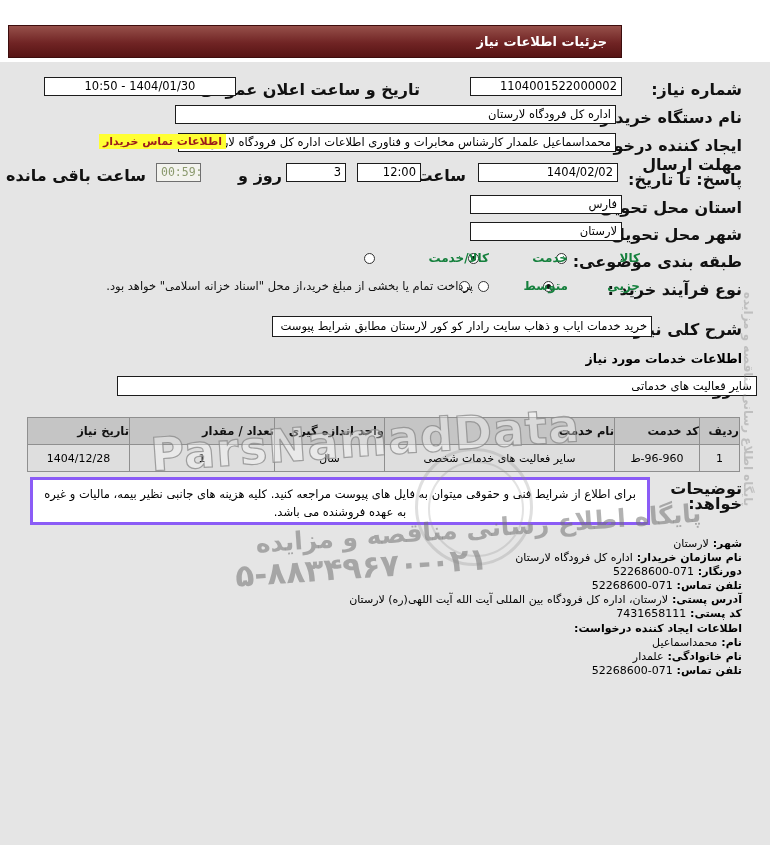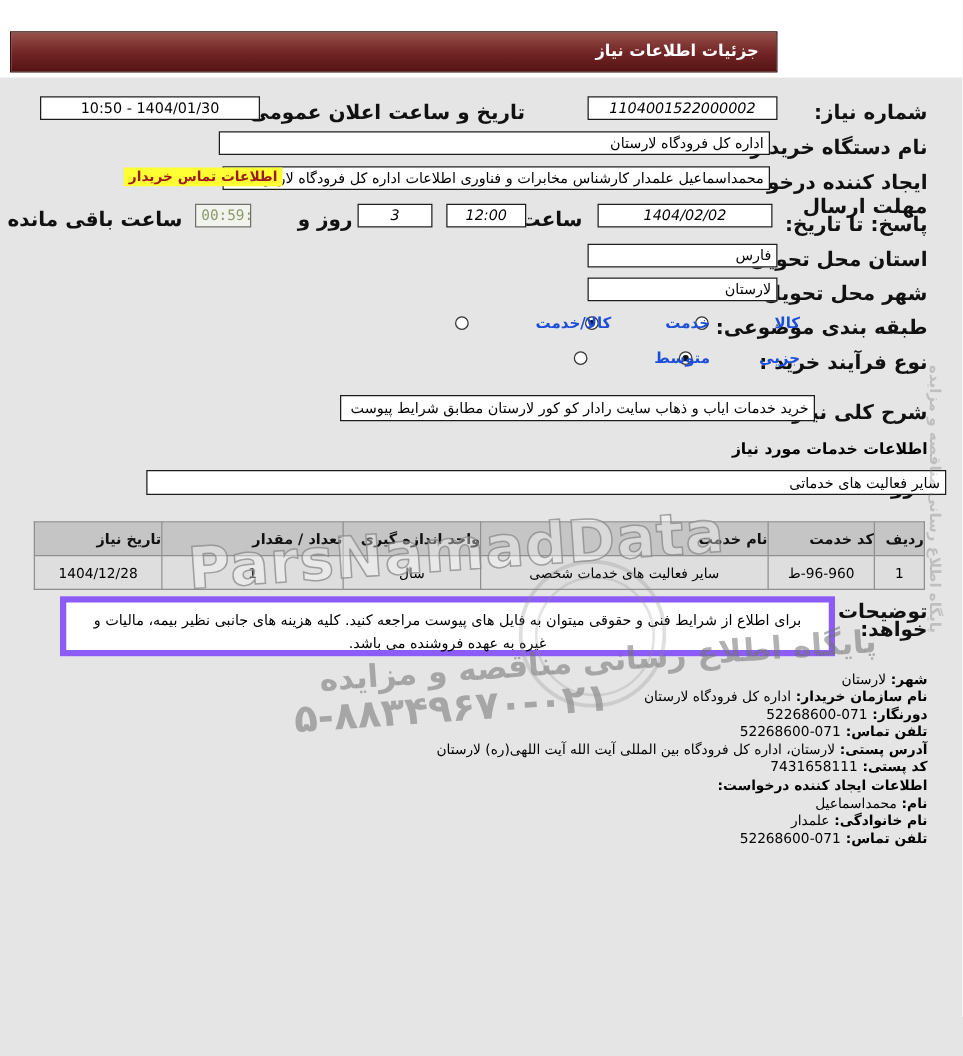--- a/index.html
+++ b/index.html
@@ -8,37 +8,37 @@
   .page{position:relative;width:770px;height:845px;background:#fff;overflow:hidden;direction:rtl;margin:0 auto;}
   .gray-bg{position:absolute;left:0;top:62px;width:770px;height:783px;background:var(--page-bg,#e5e5e5);}
   .titlebar{position:absolute;left:8px;top:25px;width:614px;height:33px;
     background:linear-gradient(180deg,var(--header-top,#96504a) 0%,#702424 55%,var(--header-bottom,#571414) 100%);
     border:1px solid #3d0d0d;color:#fff;font-size:13px;font-weight:bold;line-height:31px;padding-right:14px;}
   .lbl{position:absolute;font-size:16px;font-weight:bold;color:#111;white-space:nowrap;}
   .lbl.wrap{white-space:normal;line-height:15px;}
   .sect{position:absolute;font-size:12.5px;font-weight:bold;color:#000;white-space:nowrap;}
   .box{position:absolute;background:#fff;border:1px solid #1c1c1c;height:19px;font-size:11.5px;line-height:17px;
     padding:0 4px;white-space:nowrap;overflow:hidden;color:#000;text-align:right;}
-  .box.num{direction:ltr;text-align:center;font-style:italic;}
+  .box.num{direction:ltr;}
   .box.tc{text-align:center;}
   .box.timer{direction:ltr;text-align:center;font-family:"DejaVu Sans Mono",monospace;
     color:var(--timer-text,#8b9a6d);background:#f3f3ee;border:1px solid #6f6f6f;}
   .link{position:absolute;background:var(--link-bg,#ffff33);color:var(--link-text,#9b1c1c);
     font-size:11px;font-weight:bold;padding:1px 4px;white-space:nowrap;cursor:pointer;margin-left:13px;}
   .opt{position:absolute;display:flex;align-items:center;gap:5px;white-space:nowrap;height:14px;}
-  .opt-label{font-size:12px;font-weight:bold;color:#1d4ed8;margin-left:48px;}
+  .opt-label{font-size:12px;font-weight:bold;color:#15803d;margin-left:48px;}
   .opt-note{font-size:11.5px;font-weight:normal;color:#111;}
   .radio{width:11px;height:11px;min-width:11px;border:1px solid #333;border-radius:50%;background:#fff;position:relative;display:inline-block;}
   .radio.sel::after{content:"";position:absolute;left:2px;top:2px;width:5px;height:5px;border-radius:50%;background:#111;}
   .svc-table{position:absolute;right:30px;top:417px;width:712px;border-collapse:collapse;direction:rtl;table-layout:fixed;}
   .svc-table th{background:#c5c5c5;border:1px solid #8f8f8f;font-size:11.5px;font-weight:bold;height:27px;text-align:right;color:#111;}
   .svc-table td{background:#dedede;border:1px solid #8f8f8f;font-size:11px;text-align:center;height:27px;color:#000;overflow:hidden;white-space:nowrap;}
   .svc-table td:nth-child(2){direction:ltr;unicode-bidi:bidi-override;}
-  .notes-box{position:absolute;left:30px;top:477px;width:620px;height:48px;background:#fff;border:5px solid #8b5cf6;
-    font-size:11.5px;line-height:18px;padding:5px 10px;text-align:center;color:#000;margin-left:18px;}
+  .notes-box{position:absolute;left:30px;top:477px;width:620px;height:48px;background:#fff;border:3px solid #8b5cf6;
+    font-size:11.5px;line-height:18px;padding:5px 10px;text-align:center;color:#000;}
   .contact{position:absolute;right:28px;top:537px;font-size:11px;color:#000;line-height:14.1px;text-align:right;width:700px;}
   .contact .c-title{font-weight:bold;}
   .contact .c-line b{font-weight:bold;}
   .contact .c-line span{font-weight:normal;}
   .wm{pointer-events:none;z-index:5;}
   .wm-brand{position:absolute;left:150px;top:413px;font-size:46px;font-weight:bold;letter-spacing:1px;direction:ltr;
     color:rgba(255,255,255,0.35);-webkit-text-stroke:1.2px rgba(135,135,135,0.75);transform:rotate(-4deg);}
   .wm-fa1{position:absolute;left:255px;top:514px;font-size:25px;font-weight:bold;white-space:nowrap;
     color:rgba(115,115,115,0.55);transform:rotate(-4deg);}
   .wm-fa2{position:absolute;left:235px;top:549px;font-size:31px;font-weight:bold;direction:ltr;letter-spacing:3px;
@@ -52,21 +52,21 @@
 <body>
 
 <div class="page">
   <div class="gray-bg"></div>
 
   <div class="titlebar">جزئیات اطلاعات نیاز</div>
 
   <div class="lbl" style="right:28px;top:80px">شماره نیاز:</div>
   <div class="box num" style="left:470px;top:77px;width:152px">1104001522000002</div>
   <div class="lbl" style="right:350px;top:80px">تاریخ و ساعت اعلان عمومی:</div>
-  <div class="box tc" style="left:32px;top:77px;width:176px">1404/01/30 - 10:50</div>
+  <div class="box tc" style="left:44px;top:77px;width:192px">1404/01/30 - 10:50</div>
 
   <div class="lbl" style="right:28px;top:108px">نام دستگاه خریدار:</div>
   <div class="box" style="left:175px;top:105px;width:441px">اداره کل فرودگاه لارستان</div>
 
   <div class="lbl" style="right:28px;top:136px">ایجاد کننده درخواست:</div>
   <div class="box" style="left:178px;top:133px;width:438px">محمداسماعیل علمدار کارشناس مخابرات و فناوری اطلاعات اداره کل فرودگاه لارس</div>
   <div class="link" style="left:86px;top:134px">اطلاعات تماس خریدار</div>
 
   <div class="lbl wrap" style="right:28px;top:157px;width:120px">مهلت ارسال پاسخ: تا تاریخ:</div>
   <div class="box num" style="left:478px;top:163px;width:140px">1404/02/02</div>
@@ -97,20 +97,24 @@
   </span>
 
   <div class="lbl" style="right:28px;top:280px">نوع فرآیند خرید :</div>
   <span class="opt" style="right:130px;top:279px">
     <span class="opt-label">جزیی</span>
     <span class="radio sel"></span>
   </span>
   <span class="opt" style="right:202px;top:279px">
     <span class="opt-label">متوسط</span>
     <span class="radio"></span>
+  </span>
+  <span class="opt" style="right:281px;top:279px">
+    <span class="radio"></span>
+    <span class="opt-note">پرداخت تمام یا بخشی از مبلغ خرید،از محل "اسناد خزانه اسلامی" خواهد بود.</span>
   </span>
 
   <div class="lbl" style="right:28px;top:320px">شرح کلی نیاز:</div>
   <div class="box" style="left:272px;top:316px;width:380px;height:21px;line-height:19px">خرید خدمات ایاب و ذهاب سایت رادار کو کور لارستان مطابق شرایط پیوست</div>
 
   <div class="sect" style="right:28px;top:351px">اطلاعات خدمات مورد نیاز</div>
   <div class="lbl" style="right:28px;top:380px">گروه خدمت:</div>
   <div class="box" style="left:117px;top:376px;width:640px;height:20px;line-height:18px">سایر فعالیت های خدماتی</div>
 
   <table class="svc-table">

